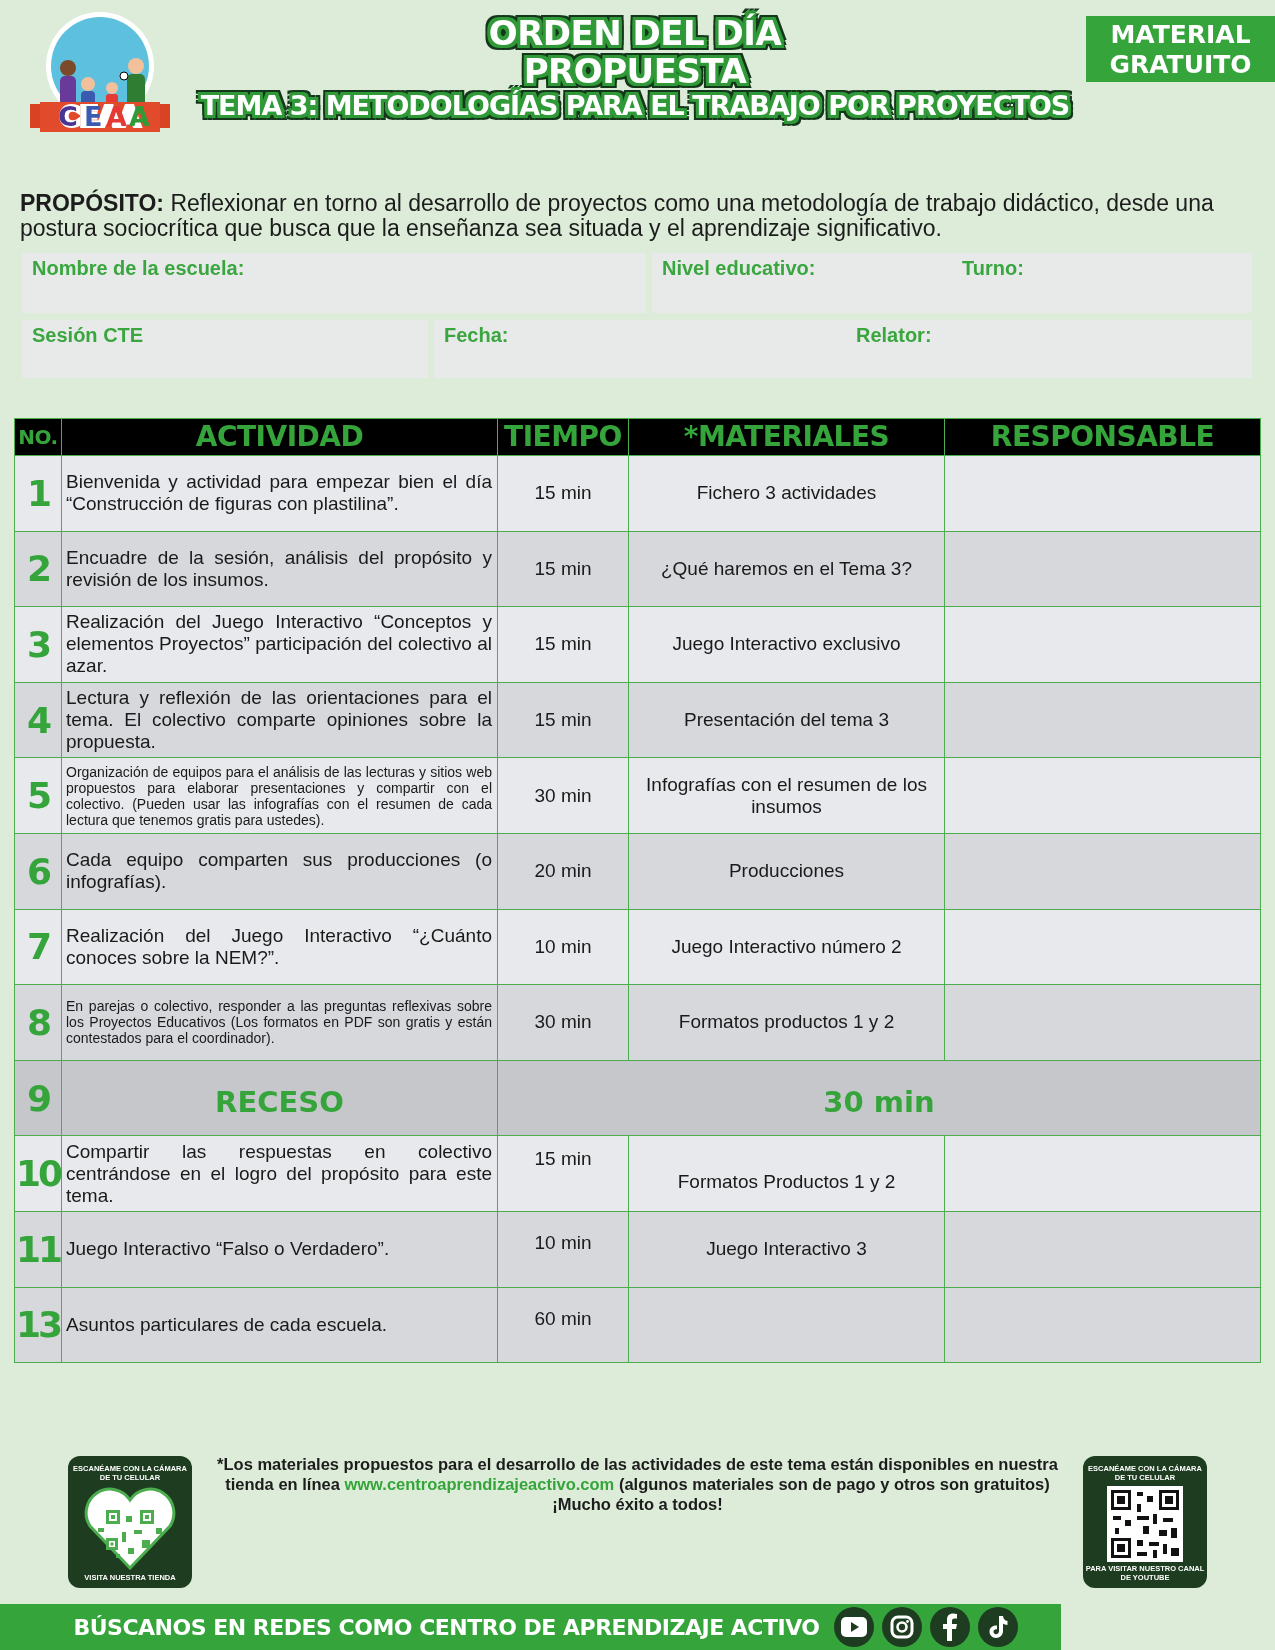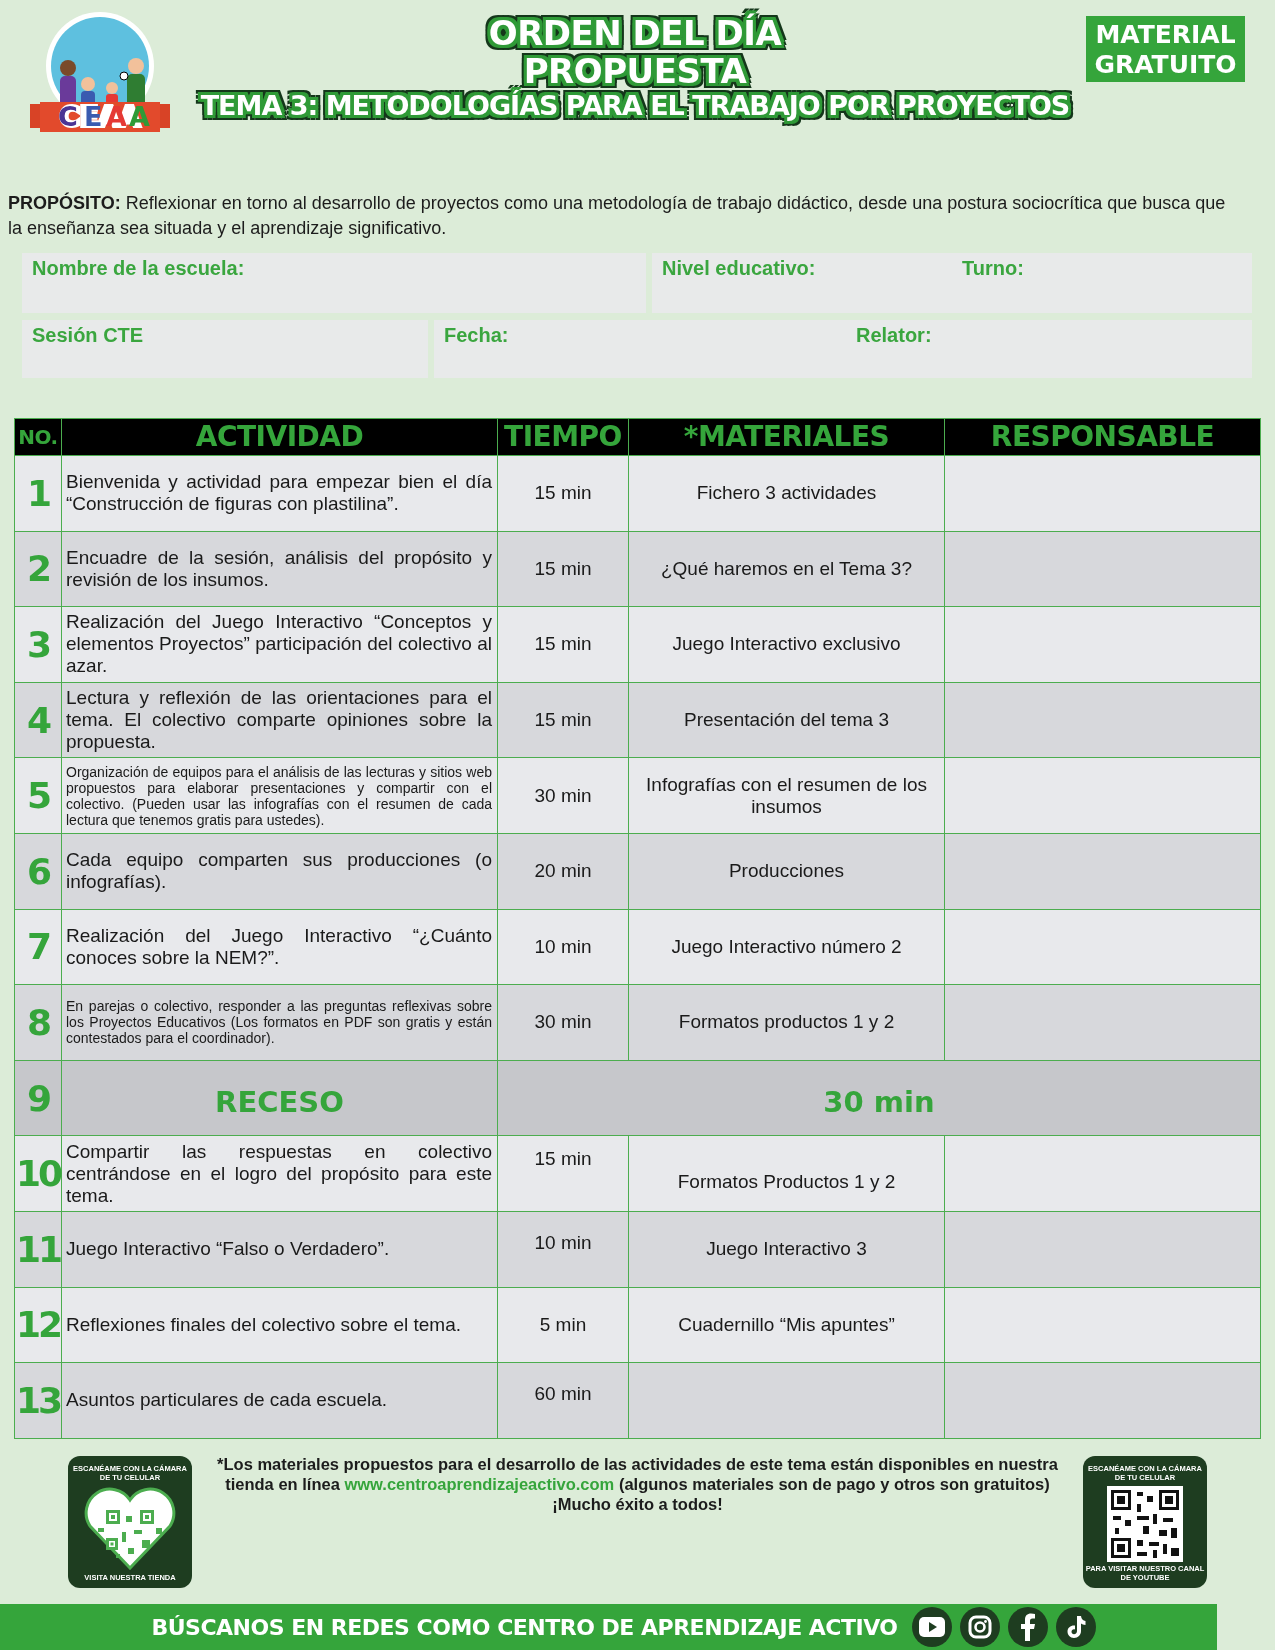--- a/index.html
+++ b/index.html
@@ -24,29 +24,29 @@
     text-shadow:
       -3px -3px 0 #2f9a37, 3px -3px 0 #2f9a37, -3px 3px 0 #2f9a37, 3px 3px 0 #2f9a37,
       0 -3px 0 #2f9a37, 0 3px 0 #2f9a37, -3px 0 0 #2f9a37, 3px 0 0 #2f9a37,
       -5px -5px 0 #14361a, 5px -5px 0 #14361a, -5px 5px 0 #14361a, 5px 5px 0 #14361a,
       0 -5px 0 #14361a, 0 5px 0 #14361a, -5px 0 0 #14361a, 5px 0 0 #14361a;
     letter-spacing: -0.5px;
   }
   .title-line.big { font-size: 34px; margin-bottom: 4px; }
   .title-line.sub { font-size: 27px; letter-spacing: -1px; margin-top: 2px; }
   .badge {
-    position: absolute; left: 1086px; top: 16px; width: 159px; height: 66px;
+    position: absolute; left: 1086px; top: 16px; width: 189px; height: 66px;
     background: #35a53b; color: #fff; text-align: center;
     font-family: "DejaVu Sans", sans-serif; font-weight: 700; font-size: 25px; line-height: 30px;
     padding-top: 4px;
   }
   
   .purpose {
-    position: absolute; left: 8px; top: 191px; width: 1236px;
-    font-size: 18px; line-height: 25px; color: #1c1c1c;
+    position: absolute; left: 20px; top: 191px; width: 1236px;
+    font-size: 23px; line-height: 25px; color: #1c1c1c;
   }
   .purpose b { font-weight: 700; }
   
   .field {
     position: absolute; background: #e8eaea;
     color: #3aa63f; font-weight: 700; font-size: 20px;
     padding: 4px 0 0 10px;
   }
   
   table.agenda {
@@ -93,21 +93,21 @@
   .qr .cap-bot { position: absolute; bottom: 6px; width: 100%; }
   .qr svg { display: block; margin: 4px auto 0; }
   .notes {
     position: absolute; left: 205px; top: 1454px; width: 865px; text-align: center;
     font-weight: 700; font-size: 16.5px; line-height: 20px; color: #1c1c1c;
   }
   .notes p + p { margin-top: 18px; }
   .notes .link { color: #35a53b; }
   
   .footer {
-    position: absolute; left: 0; top: 1604px; width: 1217px; height: 46px; background: #35a53b;
+    position: absolute; left: 0; top: 1604px; width: 1061px; height: 46px; background: #35a53b;
     display: flex; align-items: center; justify-content: center;
   }
   .footer .ftext {
     color: #fff; font-family: "DejaVu Sans", sans-serif; font-weight: 700; font-size: 22px;
     letter-spacing: -0.5px; margin-right: 6px; margin-left: 30px;
   }
   .social {
     width: 40px; height: 40px; border-radius: 50%; background: #1e3d20; margin-left: 8px;
     display: flex; align-items: center; justify-content: center;
   }
@@ -246,27 +246,20 @@
       <td class="act">Compartir las respuestas en colectivo centrándose en el logro del propósito para este tema.</td>
       <td class="time top">15 min</td>
       <td class="mat" style="padding-top:16px">Formatos Productos 1 y 2</td>
       <td class="resp"></td>
     </tr>
     <tr class="row dark">
       <td class="num">11</td>
       <td class="act">Juego Interactivo “Falso o Verdadero”.</td>
       <td class="time top" style="padding-top:20px">10 min</td>
       <td class="mat">Juego Interactivo 3</td>
-      <td class="resp"></td>
-    </tr>
-    <tr class="row light">
-      <td class="num">12</td>
-      <td class="act">Reflexiones finales del colectivo sobre el tema.</td>
-      <td class="time">5 min</td>
-      <td class="mat">Cuadernillo “Mis apuntes”</td>
       <td class="resp"></td>
     </tr>
     <tr class="row dark">
       <td class="num">13</td>
       <td class="act">Asuntos particulares de cada escuela.</td>
       <td class="time top" style="padding-top:20px">60 min</td>
       <td class="mat"></td>
       <td class="resp"></td>
     </tr>
   </tbody>

